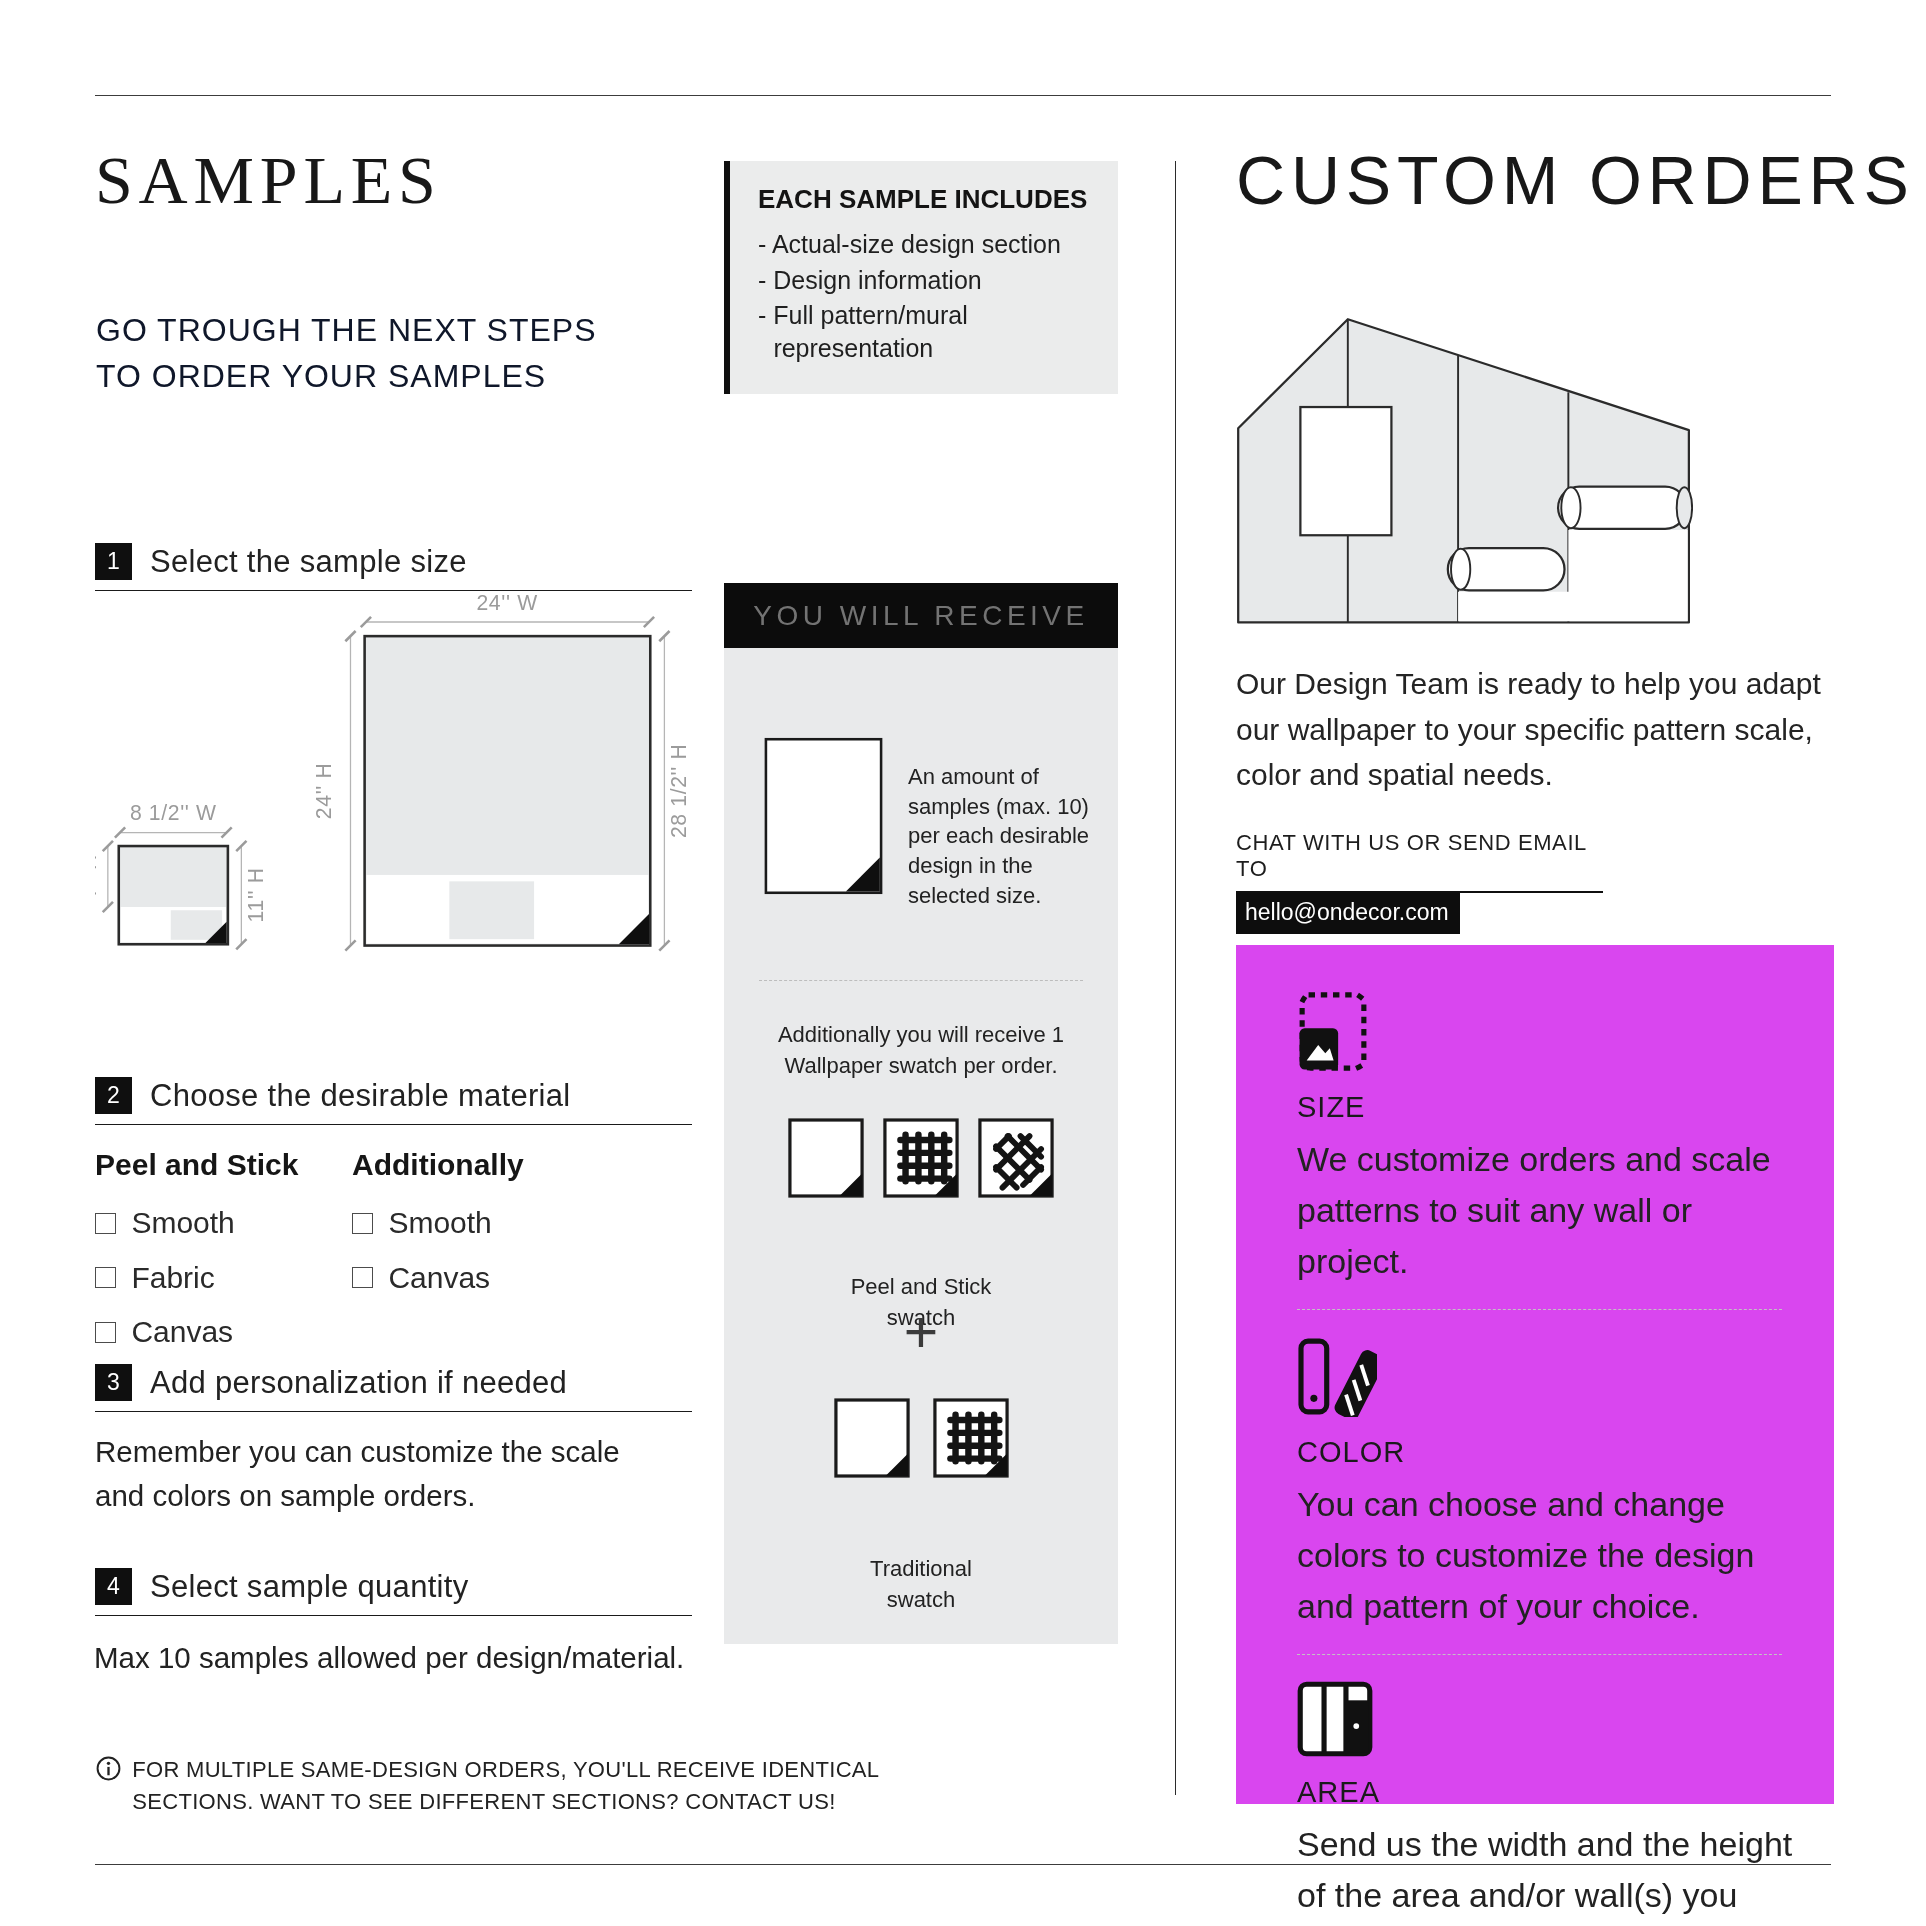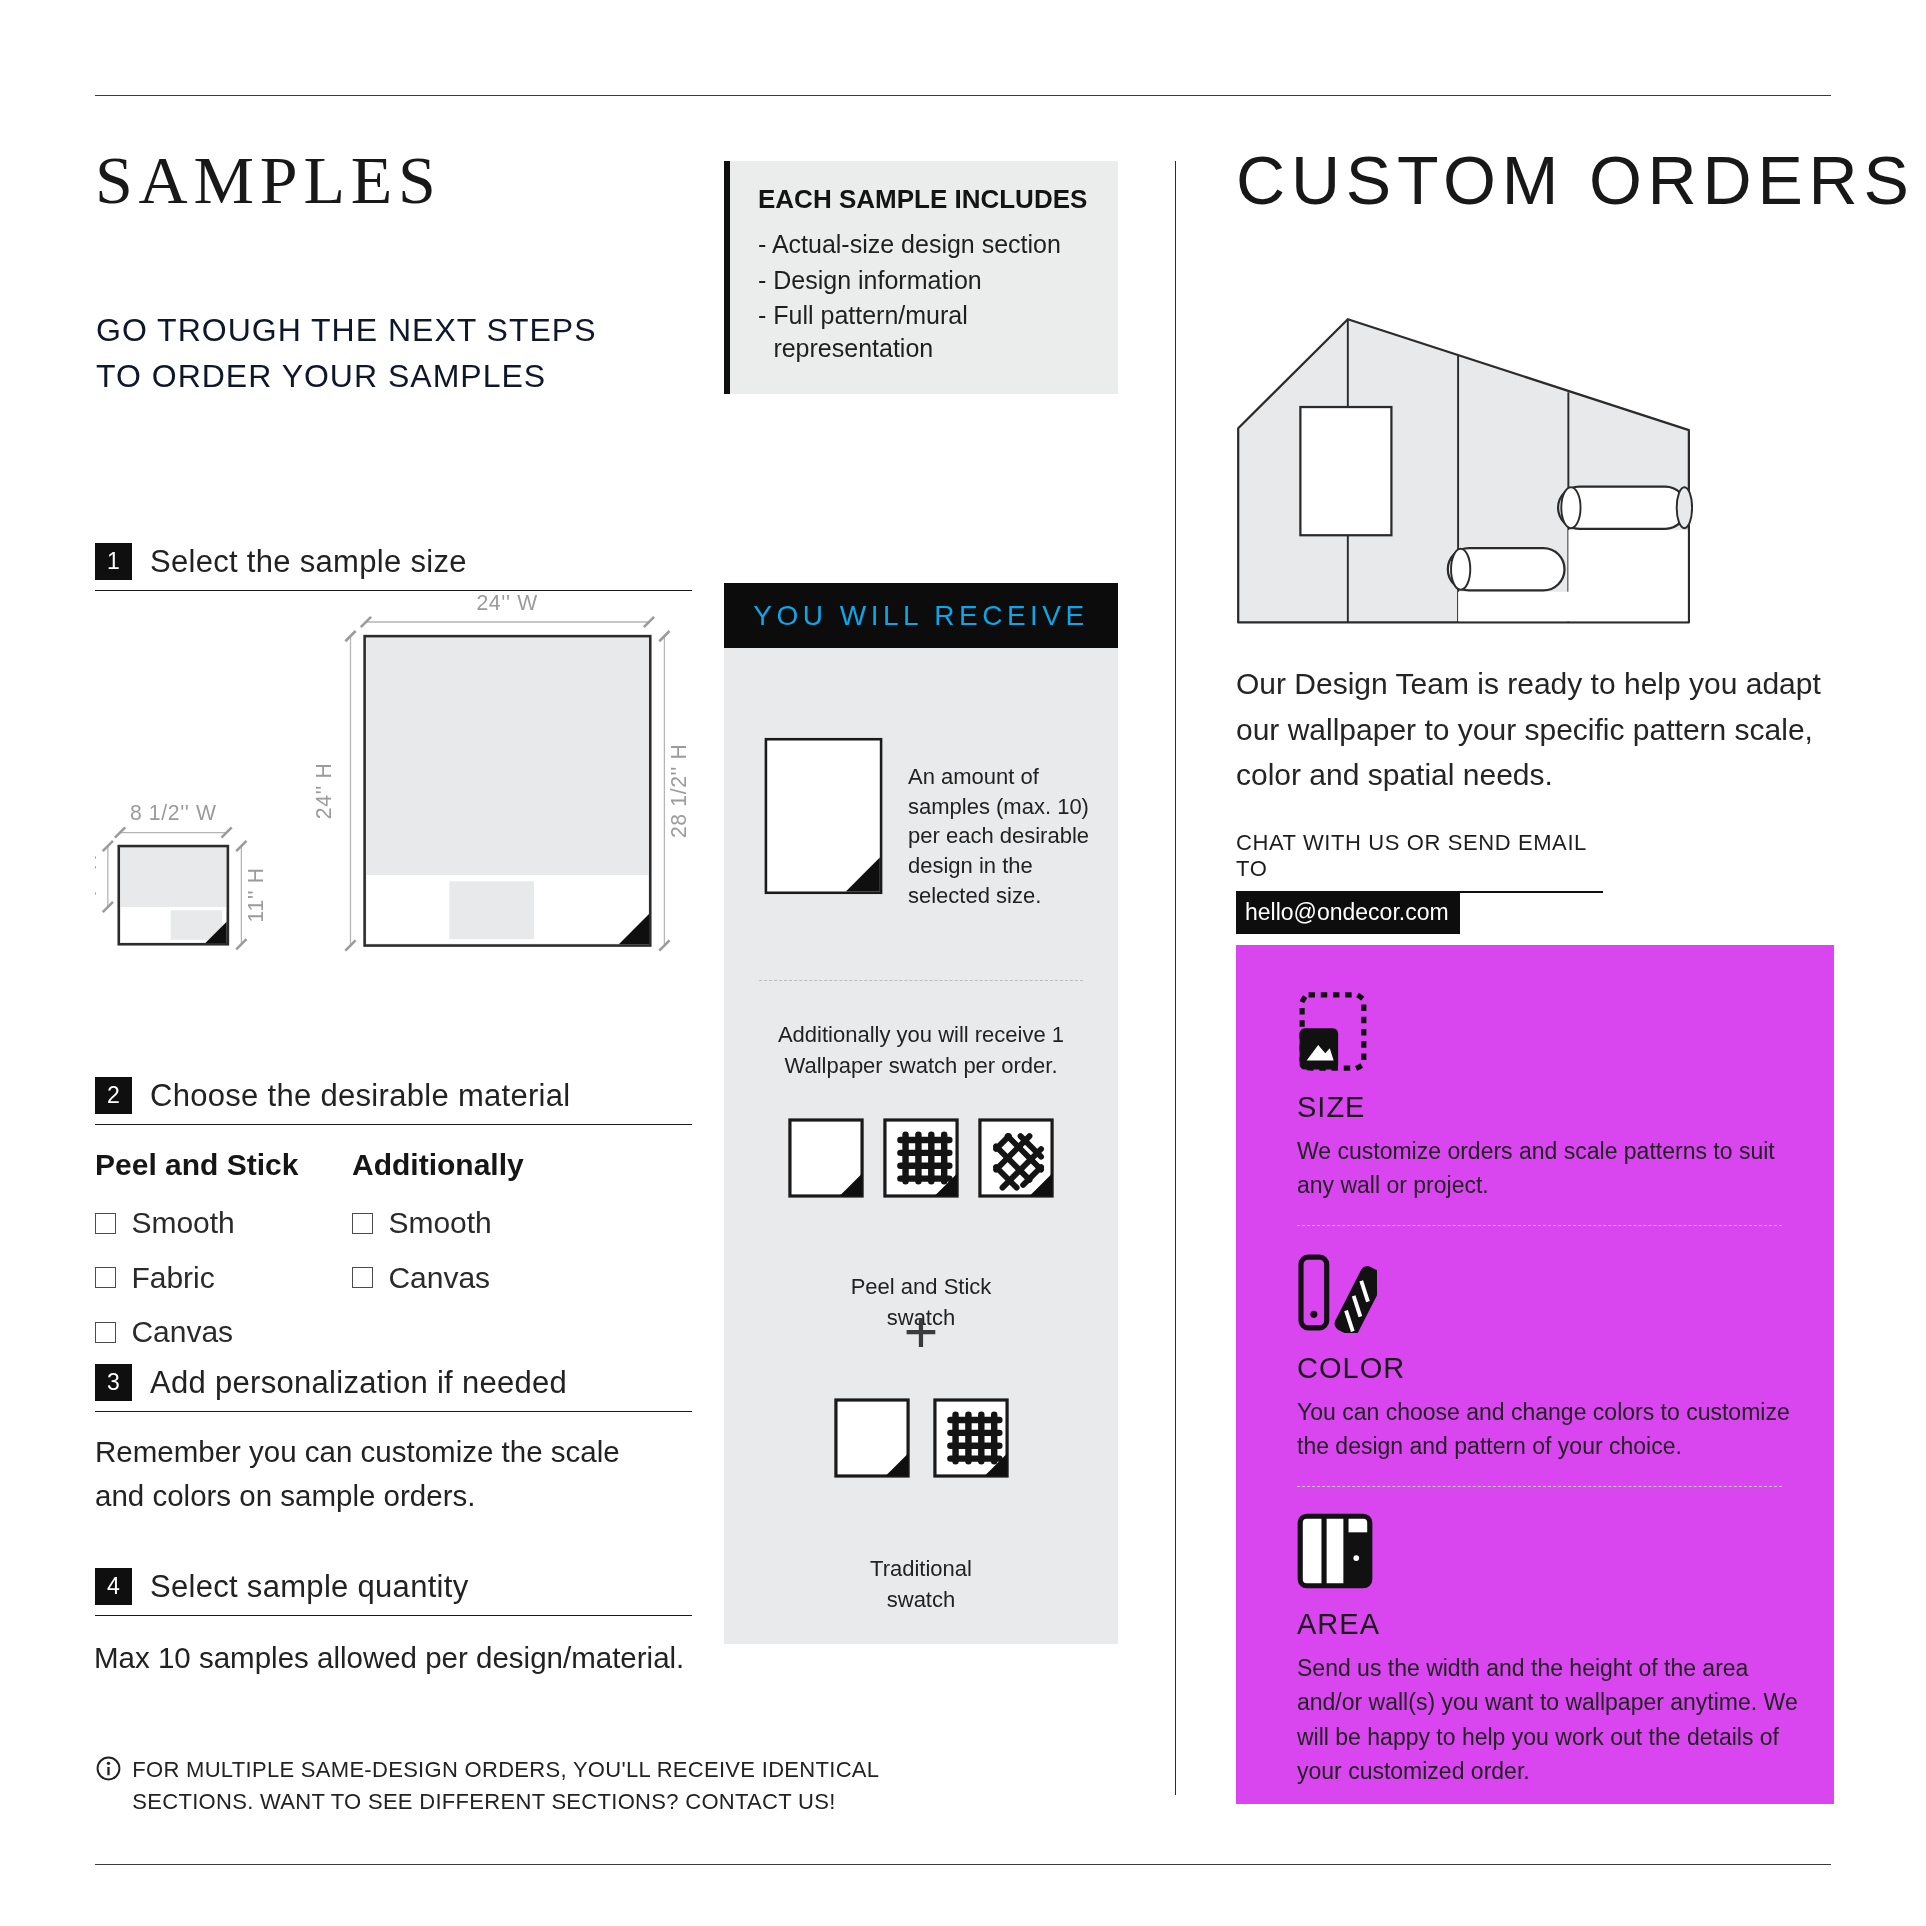--- a/index.html
+++ b/index.html
@@ -35,21 +35,21 @@
   .note-text{font-size:22px;letter-spacing:0.3px;line-height:1.45;color:#222;width:751px;}
 
   
   .includes-box{position:absolute;left:724px;top:161px;width:394px;background:#ebecec;
     border-left:6.4px solid #0f0f0f;box-sizing:border-box;padding:23px 19px 26px 28px;}
   .includes-title{font-size:26px;font-weight:700;margin:0 0 13px 0;color:#141414;}
   .includes-item{font-size:25px;line-height:1.32;color:#1f1f1f;padding-left:15.4px;text-indent:-15.4px;margin:2.6px 0;}
 
   .banner{position:absolute;left:724px;top:583px;width:394px;height:65px;background:#0c0c0c;
     display:flex;align-items:center;justify-content:center;}
-  .banner-text{color:#0ea5e9;font-size:28px;letter-spacing:4.5px;}
+  .banner-text{color:#737373;font-size:28px;letter-spacing:4.5px;}
 
   .receive-panel{position:absolute;left:724px;top:648px;width:394px;height:996px;background:#e9eaeb;}
   .rp-paper{position:absolute;left:40px;top:89px;}
   .rp-text1{position:absolute;left:184px;top:114px;width:207px;font-size:22px;line-height:1.35;color:#222;}
   .rp-dash{position:absolute;left:35px;right:35px;top:332px;border-top:1.3px dashed #bdbdbd;}
   .rp-text2{position:absolute;left:32px;right:32px;top:372px;text-align:center;font-size:22px;line-height:1.4;color:#222;}
   .rp-row1{position:absolute;left:0;top:470px;width:100%;display:flex;justify-content:center;gap:19px;}
   .rp-label1{position:absolute;left:0;top:577px;width:100%;text-align:center;font-size:22px;line-height:1.4;color:#222;}
   .rp-label1 span, .rp-label2 span{display:inline-block;width:180px;margin-top:47px;}
   .rp-plus{position:absolute;left:0;top:655px;width:100%;text-align:center;font-size:59px;font-weight:400;color:#3b3b3b;line-height:1;}
@@ -60,21 +60,21 @@
   
   .intro{position:absolute;left:1236px;top:661px;width:610px;font-size:30px;line-height:1.52;color:#242424;}
   .chat-wrap{position:absolute;left:1236px;top:830px;}
   .chat-label{display:block;font-size:22px;letter-spacing:0.6px;color:#1d1d1d;
     border-bottom:2.6px solid #0f0f0f;padding-bottom:9px;width:367px;}
   .email-box{display:inline-block;background:#0d0d0d;color:#ffffff;font-size:23px;
     padding:6.4px 11.6px 7.7px 9px;margin-top:0px;}
   .custom-panel{position:absolute;left:1236px;top:945px;width:598px;height:859px;background:#d946ef;
     box-sizing:border-box;padding:46px 39px 0 61px;}
   .feat-title{font-size:29px;letter-spacing:1px;margin:16.7px 0 10.3px 0;font-weight:400;color:#1a1a1a;}
-  .feat-body{font-size:23px;line-height:1.5;color:#222;width:514px;margin:0 0 22px 0;}
+  .feat-body{font-size:34px;line-height:1.5;color:#222;width:514px;margin:0 0 22px 0;}
   .feat-dash{border-top:1.3px dashed #c3c3c3;margin:0 13px 26px 0;}
 
   svg text{font-family:"Liberation Sans","DejaVu Sans",sans-serif;}
   .dim-label{font-size:33px;fill:#9b9b9b;letter-spacing:1px;}
 </style>
 </head>
 <body>
 
 <div class="rule" style="top:95px;"></div>
 <div class="rule" style="top:1864px;"></div>

